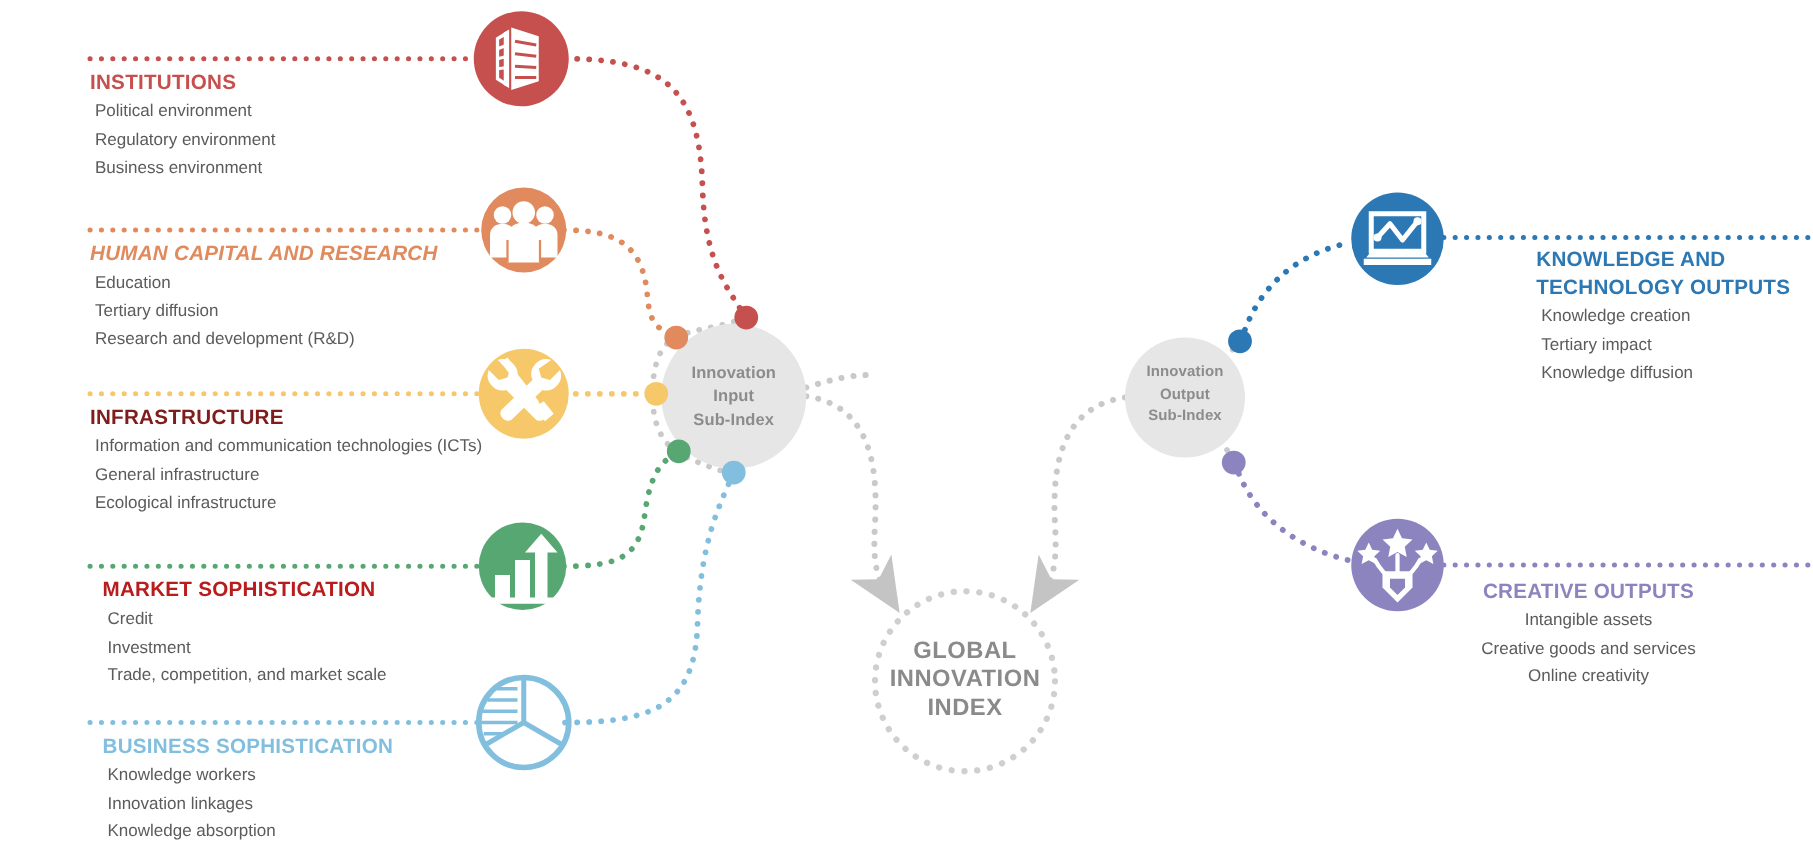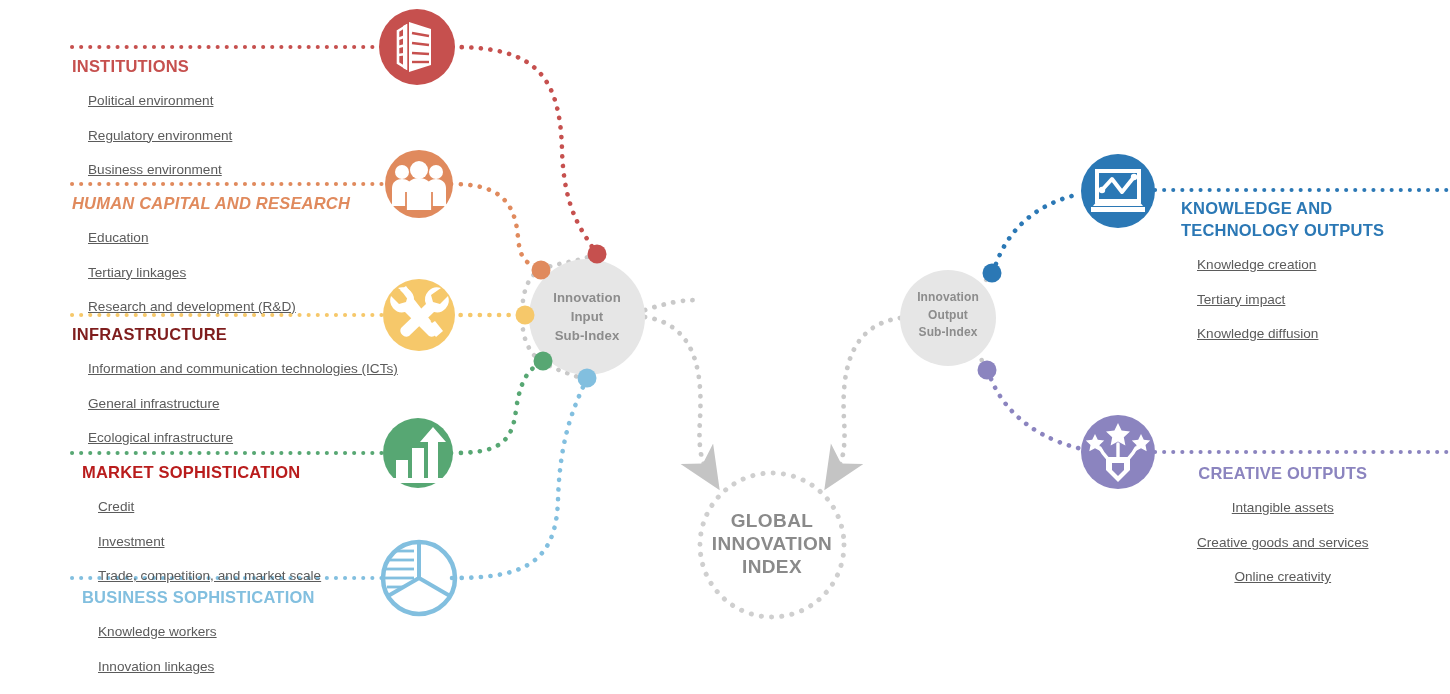--- a/index.html
+++ b/index.html
@@ -35,23 +35,22 @@
     font-weight: bold;
     letter-spacing: 0.2px;
     line-height: 20px;
     margin: 0 0 2px 0;
     white-space: nowrap;
   }
   .pillar-sub {
     font-size: 13.6px;
     line-height: 18.6px;
     color: #5b5b5b;
-    margin: 16px;
+    margin: 4px;
     white-space: nowrap;
-    text-decoration: underline;
   }
   .subindex-label {
     position: absolute;
     text-align: center;
     font-size: 13.2px;
     font-weight: bold;
     line-height: 19px;
     color: #8c8c8c;
     letter-spacing: 0.1px;
   }
@@ -238,21 +237,21 @@
   <div class="pillar-text" style="left:72px; top:56px;">
     <div class="pillar-title" style="color:#c6504e;">INSTITUTIONS</div>
     <div class="pillar-sub">Political environment</div>
     <div class="pillar-sub">Regulatory environment</div>
     <div class="pillar-sub">Business environment</div>
   </div>
 
   <div class="pillar-text" style="left:72px; top:193px;">
     <div class="pillar-title" style="color:#e08a5d;font-style:italic;">HUMAN CAPITAL AND RESEARCH</div>
     <div class="pillar-sub">Education</div>
-    <div class="pillar-sub">Tertiary linkages</div>
+    <div class="pillar-sub">Tertiary diffusion</div>
     <div class="pillar-sub">Research and development (R&amp;D)</div>
   </div>
 
   <div class="pillar-text" style="left:72px; top:324px;">
     <div class="pillar-title" style="color:#7f1d1d;">INFRASTRUCTURE</div>
     <div class="pillar-sub">Information and communication technologies (ICTs)</div>
     <div class="pillar-sub">General infrastructure</div>
     <div class="pillar-sub">Ecological infrastructure</div>
   </div>
 
@@ -263,21 +262,21 @@
     <div class="pillar-sub">Trade, competition, and market scale</div>
   </div>
 
   <div class="pillar-text" style="left:82px; top:587px;">
     <div class="pillar-title" style="color:#82bfdf;">BUSINESS SOPHISTICATION</div>
     <div class="pillar-sub">Knowledge workers</div>
     <div class="pillar-sub">Innovation linkages</div>
     <div class="pillar-sub">Knowledge absorption</div>
   </div>
 
-  <div class="pillar-text" style="left:1181px; top:198px;">
+  <div class="pillar-text" style="left:1229px; top:198px;">
     <div class="pillar-title" style="color:#2b78b5;">KNOWLEDGE AND</div>
     <div class="pillar-title" style="color:#2b78b5;">TECHNOLOGY OUTPUTS</div>
     <div class="pillar-sub">Knowledge creation</div>
     <div class="pillar-sub">Tertiary impact</div>
     <div class="pillar-sub">Knowledge diffusion</div>
   </div>
 
   <div class="pillar-text" style="left:1181px; top:463px;text-align:center;">
     <div class="pillar-title" style="color:#8b84bf;">CREATIVE OUTPUTS</div>
     <div class="pillar-sub">Intangible assets</div>

